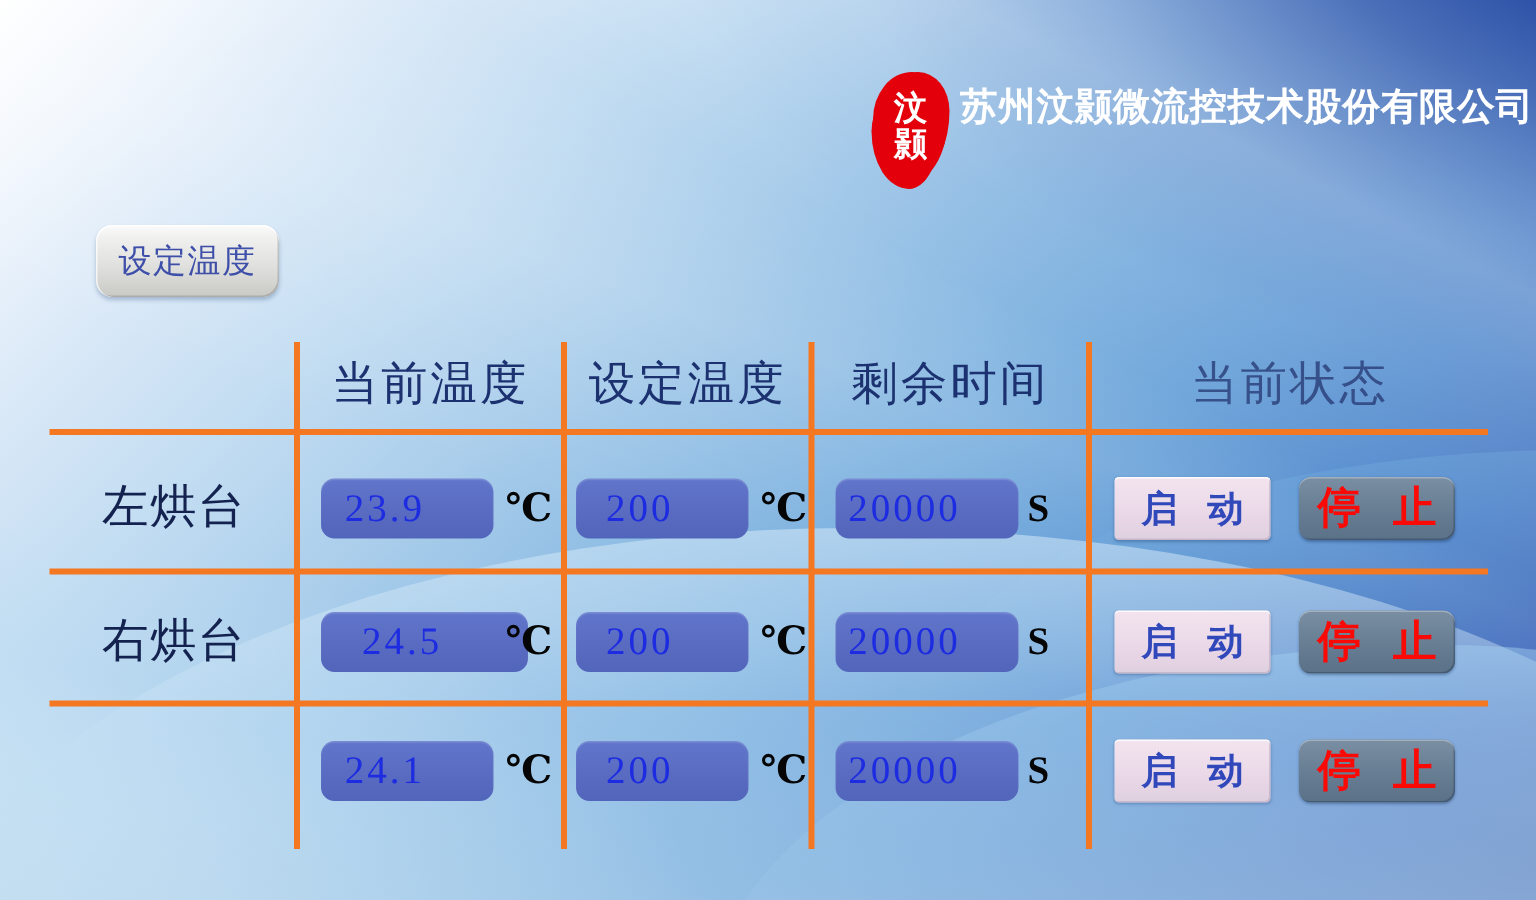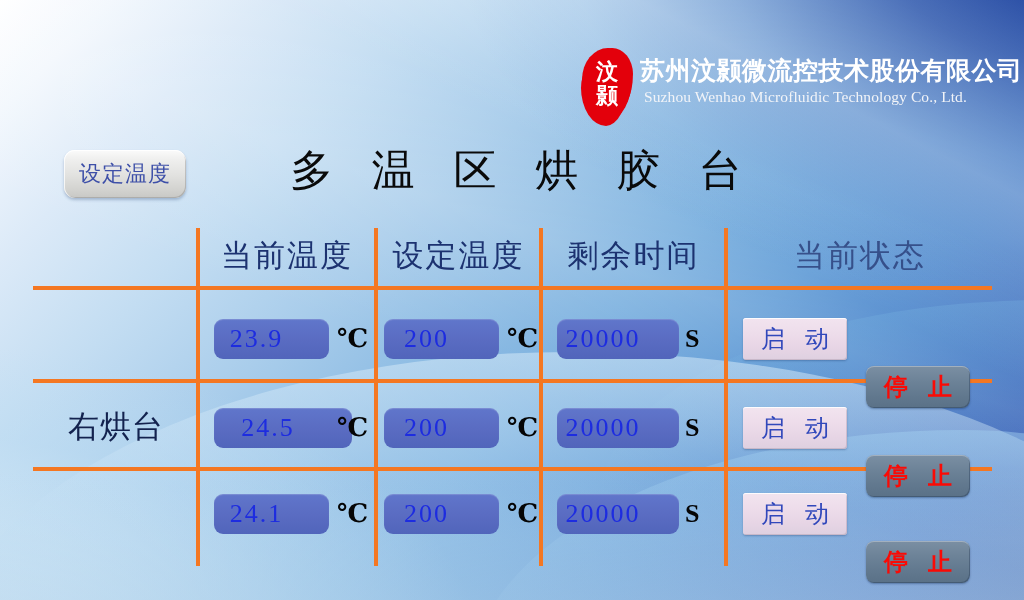--- a/index.html
+++ b/index.html
@@ -322,21 +322,21 @@
     border-radius: 3px;
     box-shadow:
       inset 0 1px 0 rgba(255,255,255,0.85),
       inset -1px -1px 0 rgba(150,130,150,0.30),
       0 1px 2px rgba(30,60,110,0.35);
     display: flex;
     align-items: center;
     justify-content: center;
     color: #3148bb;
     font-size: 24px;
-    font-weight: normal;
+    font-weight: bold;
     letter-spacing: 7px;
     text-indent: 7px;
     font-family: "Liberation Serif", "DejaVu Serif", serif;
     cursor: pointer;
     user-select: none;
   }
   .btn-stop {
     position: absolute;
     width: 104px;
     height: 42px;
@@ -344,28 +344,27 @@
       #7b8fa3 0%, #6d8398 35%, #61788e 72%, #5a7187 100%);
     border-radius: 8px;
     box-shadow:
       inset 0 1px 0 rgba(255,255,255,0.30),
       inset -1px -1px 0 rgba(20,40,70,0.30),
       0 1px 2px rgba(20,45,90,0.40);
     display: flex;
     align-items: center;
     justify-content: center;
     color: #fb0a05;
-    font-size: 24px;
+    font-size: 29px;
     font-weight: bold;
     letter-spacing: 7px;
     text-indent: 7px;
     font-family: "Liberation Serif", "DejaVu Serif", serif;
     cursor: pointer;
     user-select: none;
-    margin-top: 48px;
   }
 </style>
 </head>
 <body>
 
 <div id="screen">
 
   <div class="bg-topright"></div>
   <div class="bg-botleft"></div>
   <div class="ribbon1"></div>
@@ -377,40 +376,39 @@
 
   <div class="logo-block">
     <div class="seal">
       <div class="seal-blob"></div>
       <div class="seal-chars">
         <span>汶</span>
         <span>颢</span>
       </div>
     </div>
     <div class="company-cn">苏州汶颢微流控技术股份有限公司</div>
-    <div class="company-en">Suzhou Wenhao Microfluidic Technology Co., Ltd.</div>
   </div>
 
   <div class="param-btn">设定温度</div>
 
-  <div class="main-title">多 温 区 烘 胶 台</div>
 
   <div class="hline" style="top:286px"></div>
   <div class="hline" style="top:379px"></div>
   <div class="hline" style="top:467px"></div>
   <div class="vline" style="left:196px"></div>
   <div class="vline" style="left:374px"></div>
   <div class="vline" style="left:539px"></div>
   <div class="vline" style="left:724px"></div>
 
   <div class="col-header" style="left:200px;width:174px">当前温度</div>
   <div class="col-header" style="left:378px;width:161px">设定温度</div>
   <div class="col-header muted" style="left:728px;width:264px">当前状态</div>
   <div class="col-header" style="left:543px;width:181px">剩余时间</div>
 
+  <div class="row-label" style="top:313px">左烘台</div>
   <div class="value-field" style="left:214px;top:319px;width:115px">23.9</div>
   <div class="unit" style="left:337px;top:319px">℃</div>
   <div class="value-field" style="left:384px;top:319px;width:115px">200</div>
   <div class="unit" style="left:507px;top:319px">℃</div>
   <div class="value-field" style="left:557px;top:319px;width:122px">20000</div>
   <div class="unit" style="left:685px;top:319px">S</div>
   <div class="btn-start" style="left:743px;top:318px">启 动</div>
   <div class="btn-stop" style="left:866px;top:318px">停 止</div>
 
   <div class="row-label" style="top:402px">右烘台</div>

